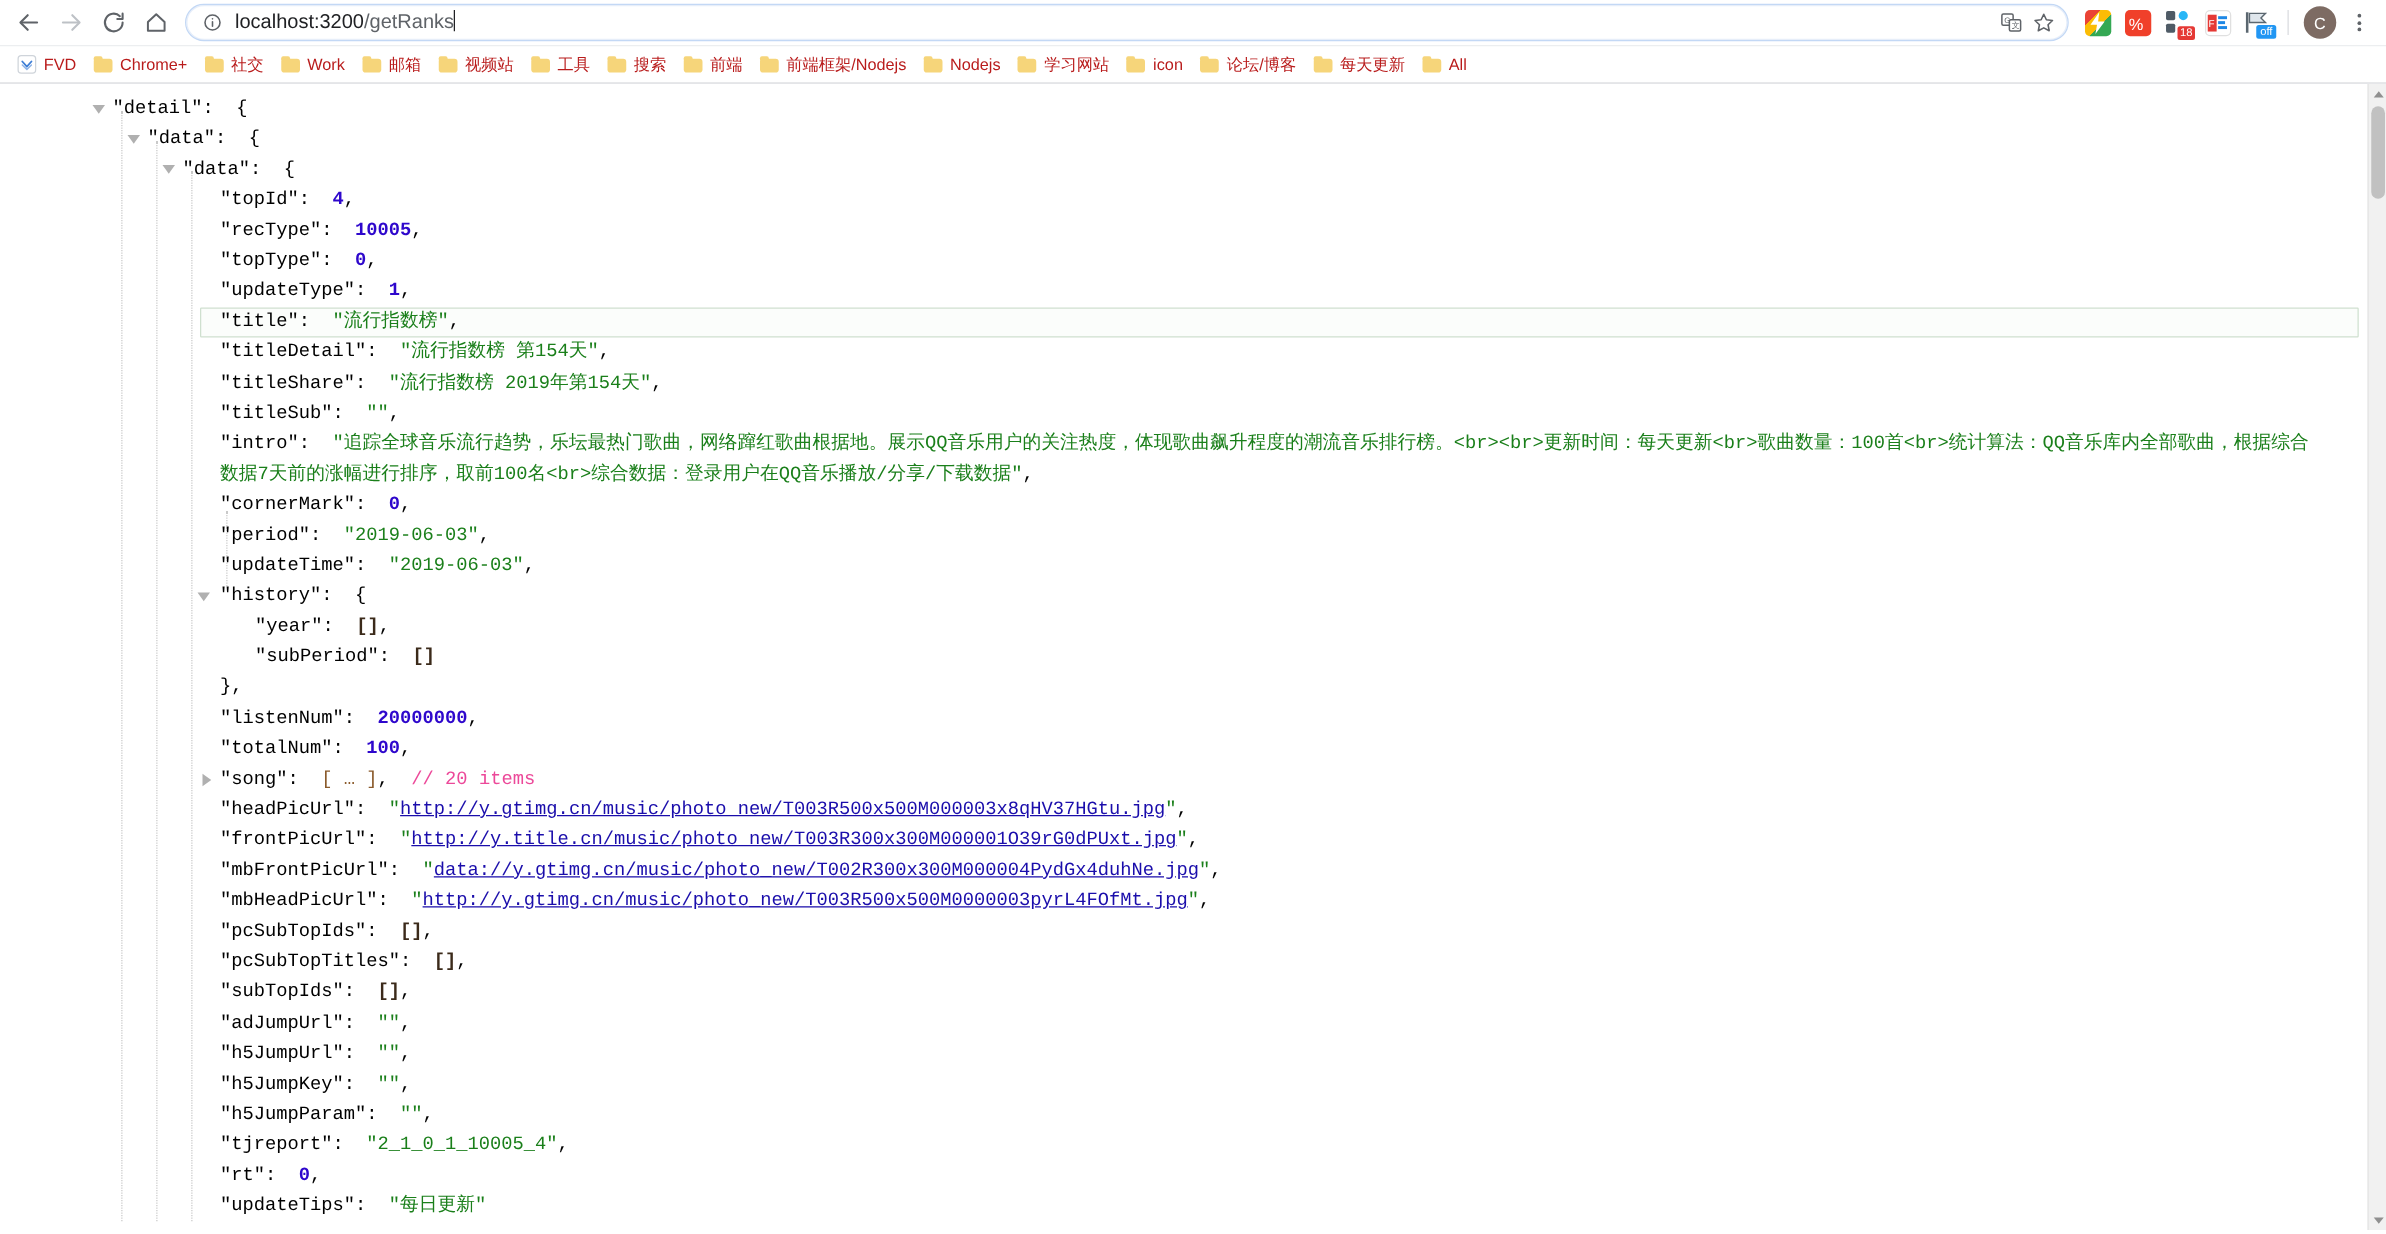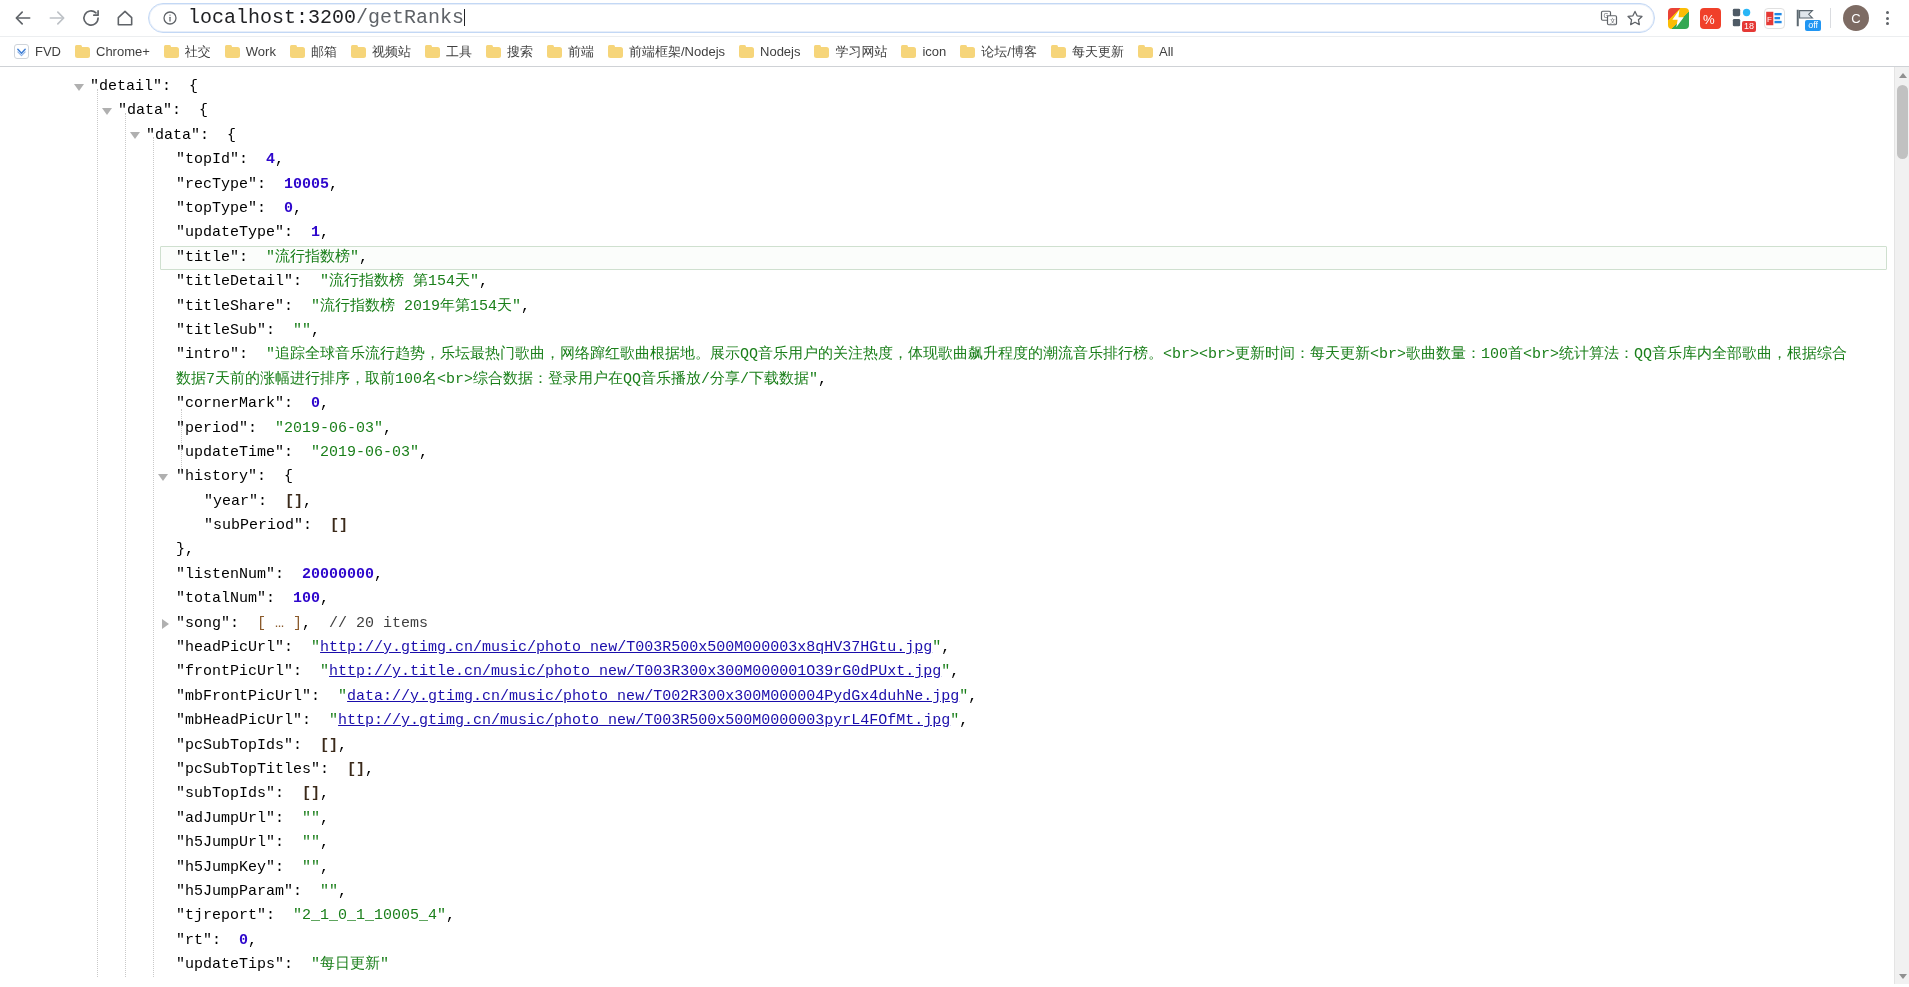--- a/index.html
+++ b/index.html
@@ -50,22 +50,22 @@
   }
   #omnibox .site-info-icon {
     width: 18px; height: 18px;
     display:flex; align-items:center; justify-content:center;
     color:#5f6368;
     flex:0 0 auto;
     margin-right: 9px;
   }
   #url-text {
     flex: 1 1 auto;
-    font-family: Liberation Mono, monospace;
-    font-size: 20px;
+    font-family: Liberation Sans, sans-serif;
+    font-size: 16px;
     color: #202124;
     white-space: nowrap;
     overflow: hidden;
     line-height: 28px;
     position: relative;
   }
   #url-text .scheme-host { color:#202124; }
   #url-text .path { color:#5f6368; }
   #caret {
     display:inline-block;
@@ -118,21 +118,21 @@
     gap: 0;
     border-top: 1px solid #eceef0;
     overflow: hidden;
   }
   .bm {
     display:flex; align-items:center;
     height: 24px;
     padding: 0 8px 0 6px;
     border-radius: 4px;
     font-size: 13px;
-    color: #404040;
+    color: #b91c1c;
     white-space: nowrap;
     cursor: pointer;
     flex: 0 0 auto;
   }
   .bm .bm-label { margin-left: 6px; font-family:"Liberation Sans", sans-serif; }
   .folder-ico {
     width: 15px; height: 13px;
     position: relative;
     flex:0 0 auto;
   }
@@ -202,21 +202,21 @@
     border-left:7px solid #b0b0b0;
   }
 
   .jkey   { color:#000000; }
   .jpunc  { color:#000000; }
   .jnum   { color:#2e07cc; font-weight:bold; }
   .jstr   { color:#1a7f1a; }
   .jbrace { color:#000000; }
   .jempty { color:#3b2a1a; font-weight:bold; }
   .jlink  { color:#1a0dab; text-decoration:underline; cursor:pointer; }
-  .jcomment { color:#404040; }
+  .jcomment { color:#ec4899; }
   .jellipsis { color:#8a5a2b; }
 
   
   .guide {
     position:absolute;
     top:0; bottom:0;
     width:0;
     border-left:1px dotted #c9c9c9;
   }
 

